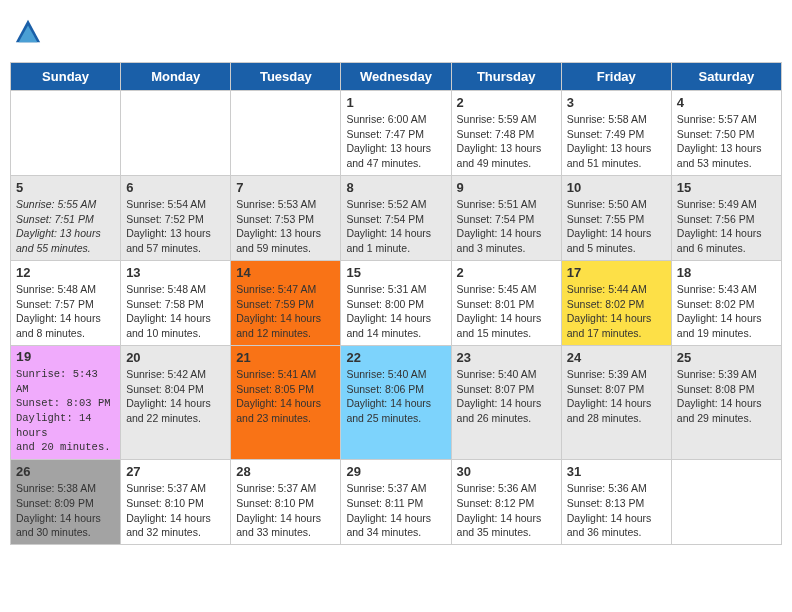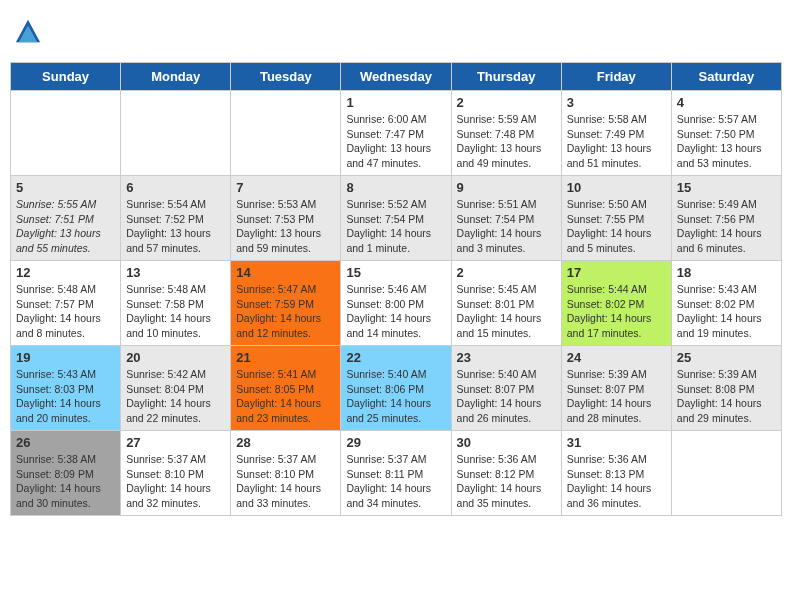--- a/index.html
+++ b/index.html
@@ -227,49 +227,49 @@
         </td>
         <td style="background-color: #f97316;">
           <div class="day-num">14</div>
           <div class="day-info" style="white-space: pre-line;">Sunrise: 5:47 AM
 Sunset: 7:59 PM
 Daylight: 14 hours
 and 12 minutes.</div>
         </td>
         <td style="background-color: rgb(255, 255, 255);">
           <div class="day-num">15</div>
-          <div class="day-info" style="white-space: pre-line;">Sunrise: 5:46 AM
+          <div class="day-info" style="white-space: pre-line;">Sunrise: 5:31 AM
 Sunset: 8:00 PM
 Daylight: 14 hours
 and 14 minutes.</div>
         </td>
         <td style="background-color: rgb(255, 255, 255);">
           <div class="day-num">2</div>
           <div class="day-info" style="white-space: pre-line;">Sunrise: 5:45 AM
 Sunset: 8:01 PM
 Daylight: 14 hours
 and 15 minutes.</div>
         </td>
-        <td style="background-color: #bef264;">
+        <td style="background-color: #fde047;">
           <div class="day-num">17</div>
           <div class="day-info" style="white-space: pre-line;">Sunrise: 5:44 AM
 Sunset: 8:02 PM
 Daylight: 14 hours
 and 17 minutes.</div>
         </td>
         <td style="background-color: rgb(255, 255, 255);">
           <div class="day-num">18</div>
           <div class="day-info" style="white-space: pre-line;">Sunrise: 5:43 AM
 Sunset: 8:02 PM
 Daylight: 14 hours
 and 19 minutes.</div>
         </td>
       </tr>
       <tr>
-        <td style="background-color: #7dd3fc;">
+        <td style="background-color: #f0abfc; font-family: Liberation Mono, monospace;">
           <div class="day-num">19</div>
           <div class="day-info" style="white-space: pre-line;">Sunrise: 5:43 AM
 Sunset: 8:03 PM
 Daylight: 14 hours
 and 20 minutes.</div>
         </td>
         <td style="background-color: rgb(232, 232, 232);">
           <div class="day-num">20</div>
           <div class="day-info" style="white-space: pre-line;">Sunrise: 5:42 AM
 Sunset: 8:04 PM

